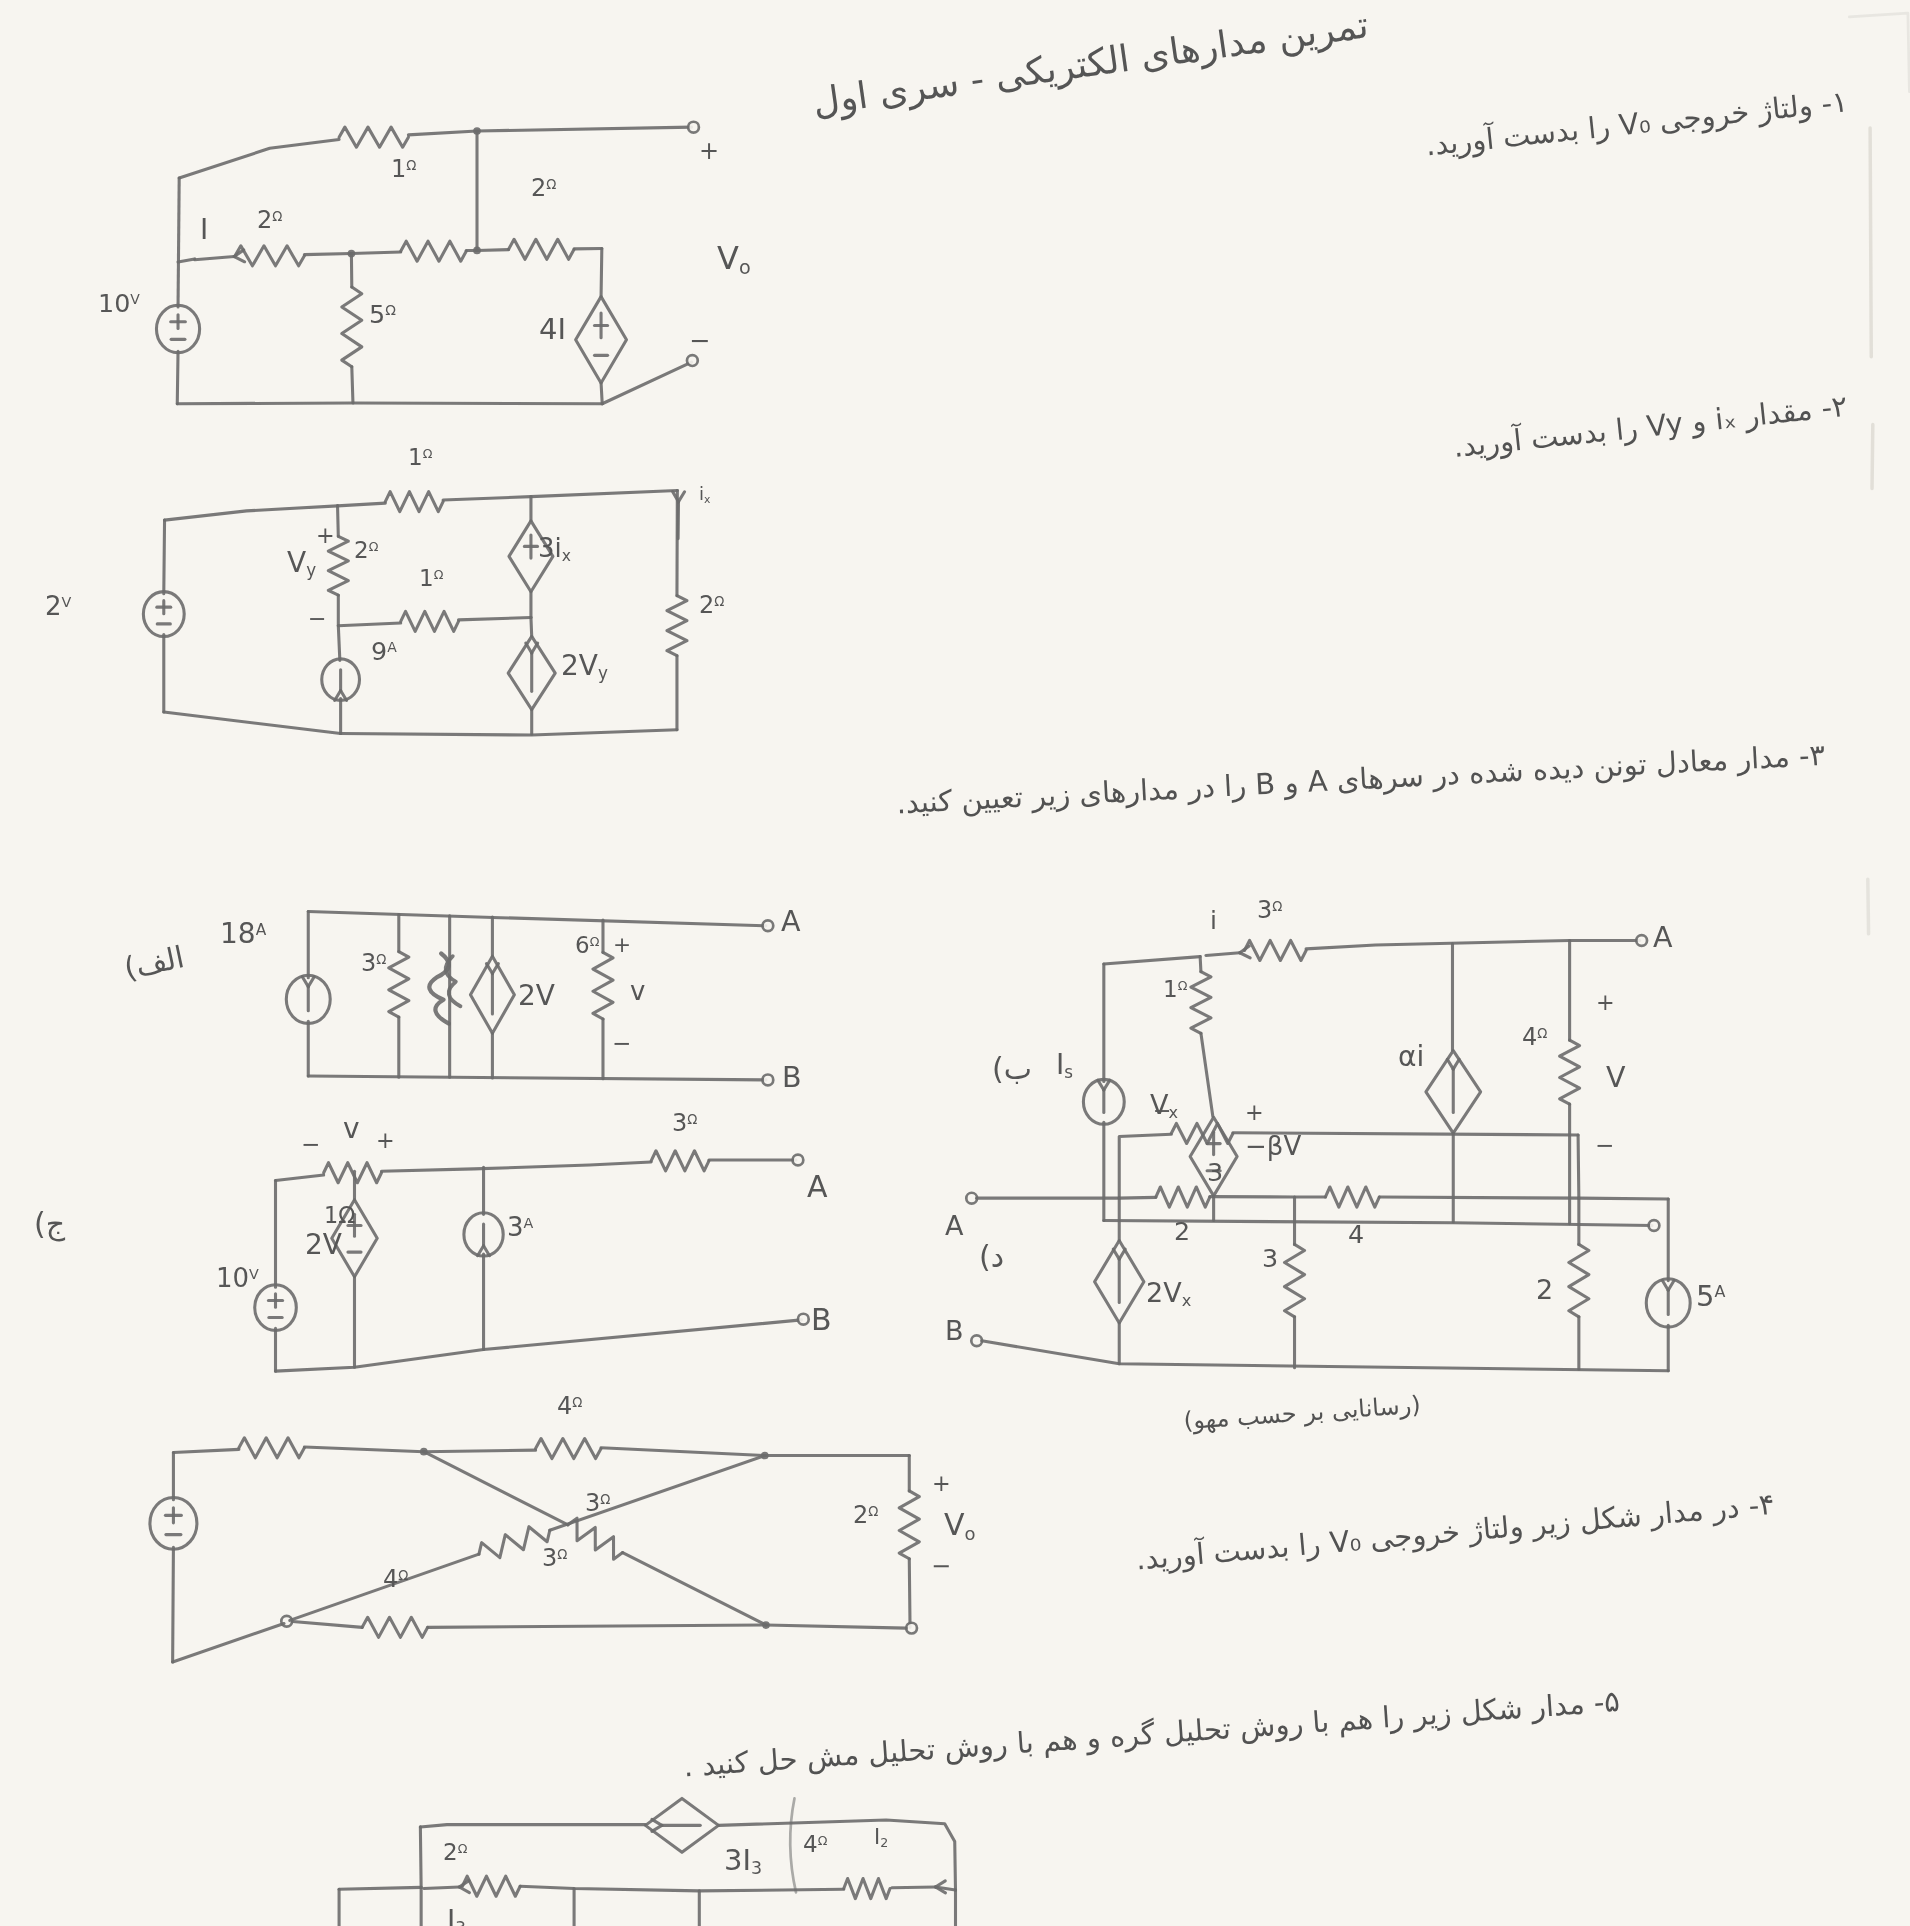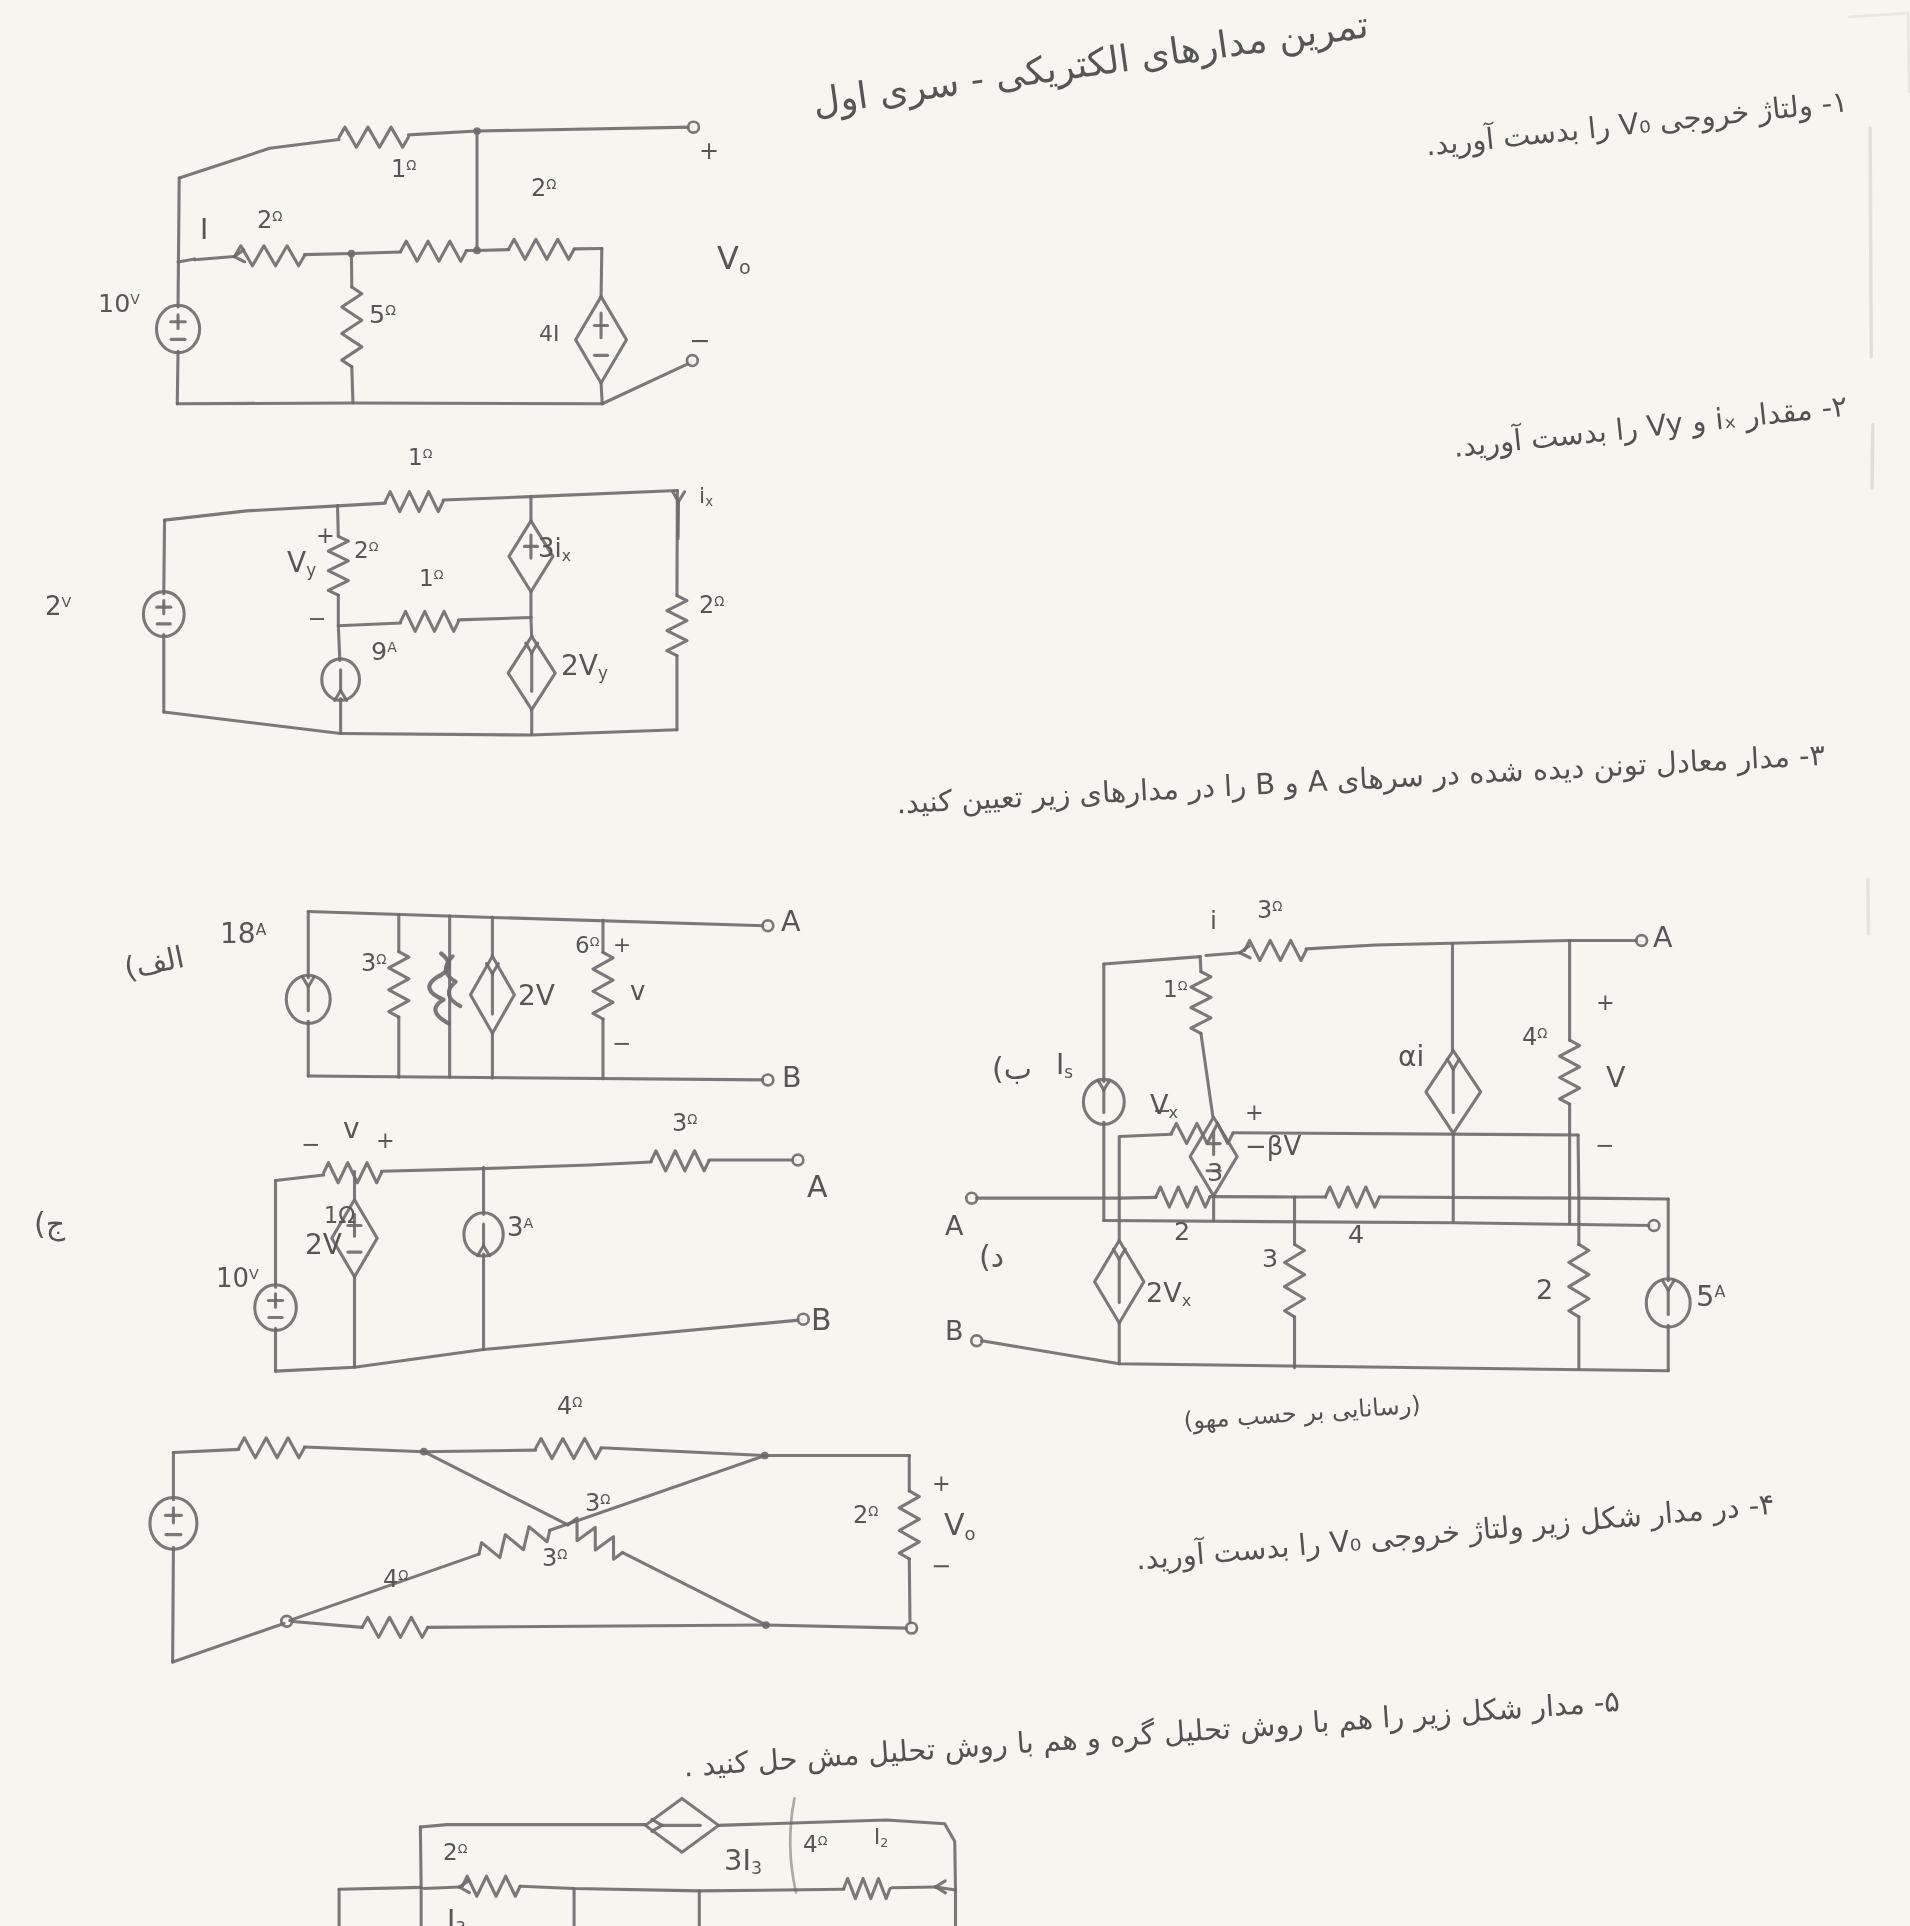--- a/index.html
+++ b/index.html
@@ -315,34 +315,34 @@
   <div class="para" style="left:1013px;top:1518px;width:763px;font-size:29px;transform:rotate(-5deg)">۴- در مدار شکل زیر ولتاژ خروجی V₀ را بدست آورید.</div>
   <div class="para" style="left:589px;top:1718px;width:1032px;font-size:29px;transform:rotate(-4deg)">۵- مدار شکل زیر را هم با روش تحلیل گره و هم با روش تحلیل مش حل کنید .</div>
   <div class="para" style="left:1036px;top:1402px;width:385px;font-size:24px;transform:rotate(-4deg)">(رسانایی بر حسب مهو)</div>
 
   <span class="lbl" style="left:98px;top:291px;font-size:25.4px"><span>10</span><sub></sub><sup>V</sup></span>
   <span class="lbl" style="left:200px;top:216px;font-size:28px"><span>I</span></span>
   <span class="lbl" style="left:257px;top:208px;font-size:24px"><span>2</span><sup>Ω</sup></span>
   <span class="lbl" style="left:391px;top:157px;font-size:24px"><span>1</span><sup>Ω</sup></span>
   <span class="lbl" style="left:531px;top:176px;font-size:24px"><span>2</span><sup>Ω</sup></span>
   <span class="lbl" style="left:369px;top:302px;font-size:25.4px"><span>5</span><sup>Ω</sup></span>
-  <span class="lbl" style="left:539px;top:323px;font-size:22px"><span>4I</span></span>
+  <span class="lbl" style="left:539px;top:315px;font-size:29px"><span>4I</span></span>
   <span class="lbl" style="left:699px;top:139px;font-size:24px"><span>+</span></span>
   <span class="lbl" style="left:717px;top:242px;font-size:32px"><span>V</span><sub>o</sub></span>
   <span class="lbl" style="left:689px;top:328px;font-size:25.4px"><span>−</span></span>
 
   <span class="lbl" style="left:45px;top:593px;font-size:26px"><span>2</span><sup>V</sup></span>
   <span class="lbl" style="left:316px;top:524px;font-size:22.3px"><span>+</span></span>
   <span class="lbl" style="left:287px;top:549px;font-size:28px"><span>V</span><sub>y</sub></span>
   <span class="lbl" style="left:308px;top:607px;font-size:22.3px"><span>−</span></span>
   <span class="lbl" style="left:354px;top:539px;font-size:23px"><span>2</span><sup>Ω</sup></span>
   <span class="lbl" style="left:408px;top:446px;font-size:23px"><span>1</span><sup>Ω</sup></span>
   <span class="lbl" style="left:419px;top:567px;font-size:23px"><span>1</span><sup>Ω</sup></span>
   <span class="lbl" style="left:538px;top:535px;font-size:26px"><span>3i</span><sub>x</sub></span>
-  <span class="lbl" style="left:699px;top:485px;font-size:22px"><span>i</span><sub>x</sub></span>
+  <span class="lbl" style="left:699px;top:485px;font-size:18px"><span>i</span><sub>x</sub></span>
   <span class="lbl" style="left:699px;top:593px;font-size:24px"><span>2</span><sup>Ω</sup></span>
   <span class="lbl" style="left:371px;top:639px;font-size:25.4px"><span>9</span><sup>A</sup></span>
   <span class="lbl" style="left:561px;top:652px;font-size:28px"><span>2V</span><sub>y</sub></span>
 
   <span class="lbl" style="left:124px;top:948px;font-size:30px;transform:rotate(-12deg)"><span>(الف</span></span>
   <span class="lbl" style="left:220px;top:920px;font-size:28px"><span>18</span><sup>A</sup></span>
   <span class="lbl" style="left:361px;top:951px;font-size:24px"><span>3</span><sup>Ω</sup></span>
   <span class="lbl" style="left:518px;top:982px;font-size:28px"><span>2V</span></span>
   <span class="lbl" style="left:575px;top:934px;font-size:23px"><span>6</span><sup>Ω</sup></span>
   <span class="lbl" style="left:613px;top:934px;font-size:21.6px"><span>+</span></span>

